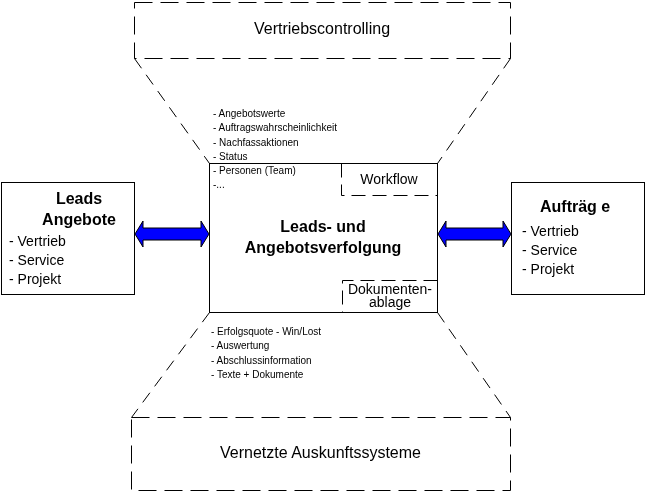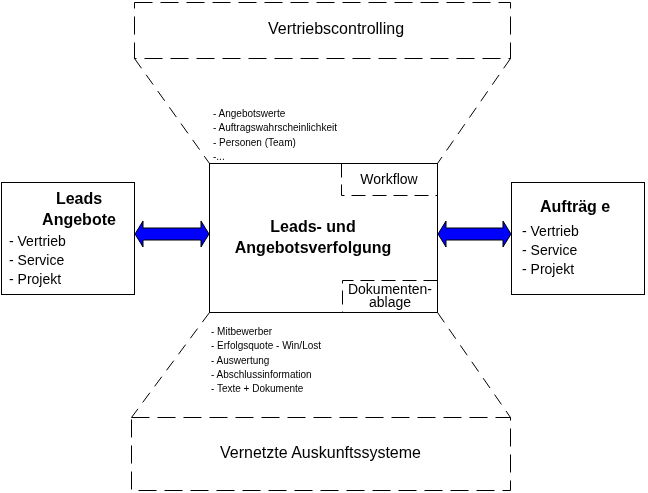--- a/index.html
+++ b/index.html
@@ -36,30 +36,32 @@
 
   <rect x="1.5" y="182.5" width="133" height="112" fill="#fff" stroke="#000" stroke-width="1"></rect>
 
   <rect x="511.5" y="182.5" width="133" height="112" fill="#fff" stroke="#000" stroke-width="1"></rect>
 
   <polygon points="135,234 143,221 143,228 201,228 201,221 209,234 201,247 201,240 143,240 143,247" fill="#0000ff" stroke="#000" stroke-width="1"></polygon>
 
   <polygon points="438,234 446,221 446,228 503,228 503,221 511,234 503,247 503,240 446,240 446,247" fill="#0000ff" stroke="#000" stroke-width="1"></polygon>
 </svg>
 
-<div class="abs title" style="left:134px; top:20px; width:376px;padding-left:14px;">Vertriebscontrolling</div>
+<div class="abs title" style="left:134px; top:20px; width:376px;">Vertriebscontrolling</div>
 
 <div class="abs list" style="left:213px; top:64px;margin-top:43px;">
   <div>- Angebotswerte</div>
   <div>- Auftragswahrscheinlichkeit</div>
+  <div>- Nachfassaktionen</div>
+  <div>- Status</div>
   <div>- Personen (Team)</div>
   <div>-...</div>
 </div>
 
-<div class="abs title bold" style="left:199px; top:216px; width:228px; line-height:21px;">
+<div class="abs title bold" style="left:209px; top:216px; width:228px; line-height:21px;">
   <div>Leads- und</div>
   <div>Angebotsverfolgung</div>
 </div>
 
 <div class="abs small" style="left:341px; top:172px; width:96px;">Workflow</div>
 
 <div class="abs small" style="left:343px; top:283px; width:94px; line-height:13px;">
   <div>Dokumenten-</div>
   <div>ablage</div>
 </div>
@@ -75,20 +77,19 @@
 </div>
 
 <div class="abs title bold" style="left:540px; top:198px; text-align:center;">Aufträg e</div>
 <div class="abs list-lg" style="left:522px; top:222px;">
   <div>- Vertrieb</div>
   <div>- Service</div>
   <div>- Projekt</div>
 </div>
 
 <div class="abs list" style="left:211px; top:325px;">
-  <div>- Mitbewerber</div>
   <div>- Erfolgsquote - Win/Lost</div>
   <div>- Auswertung</div>
   <div>- Abschlussinformation</div>
   <div>- Texte + Dokumente</div>
 </div>
 
 <div class="abs title" style="left:131px; top:444px; width:379px;">Vernetzte Auskunftssysteme</div>
 
 </body></html>

